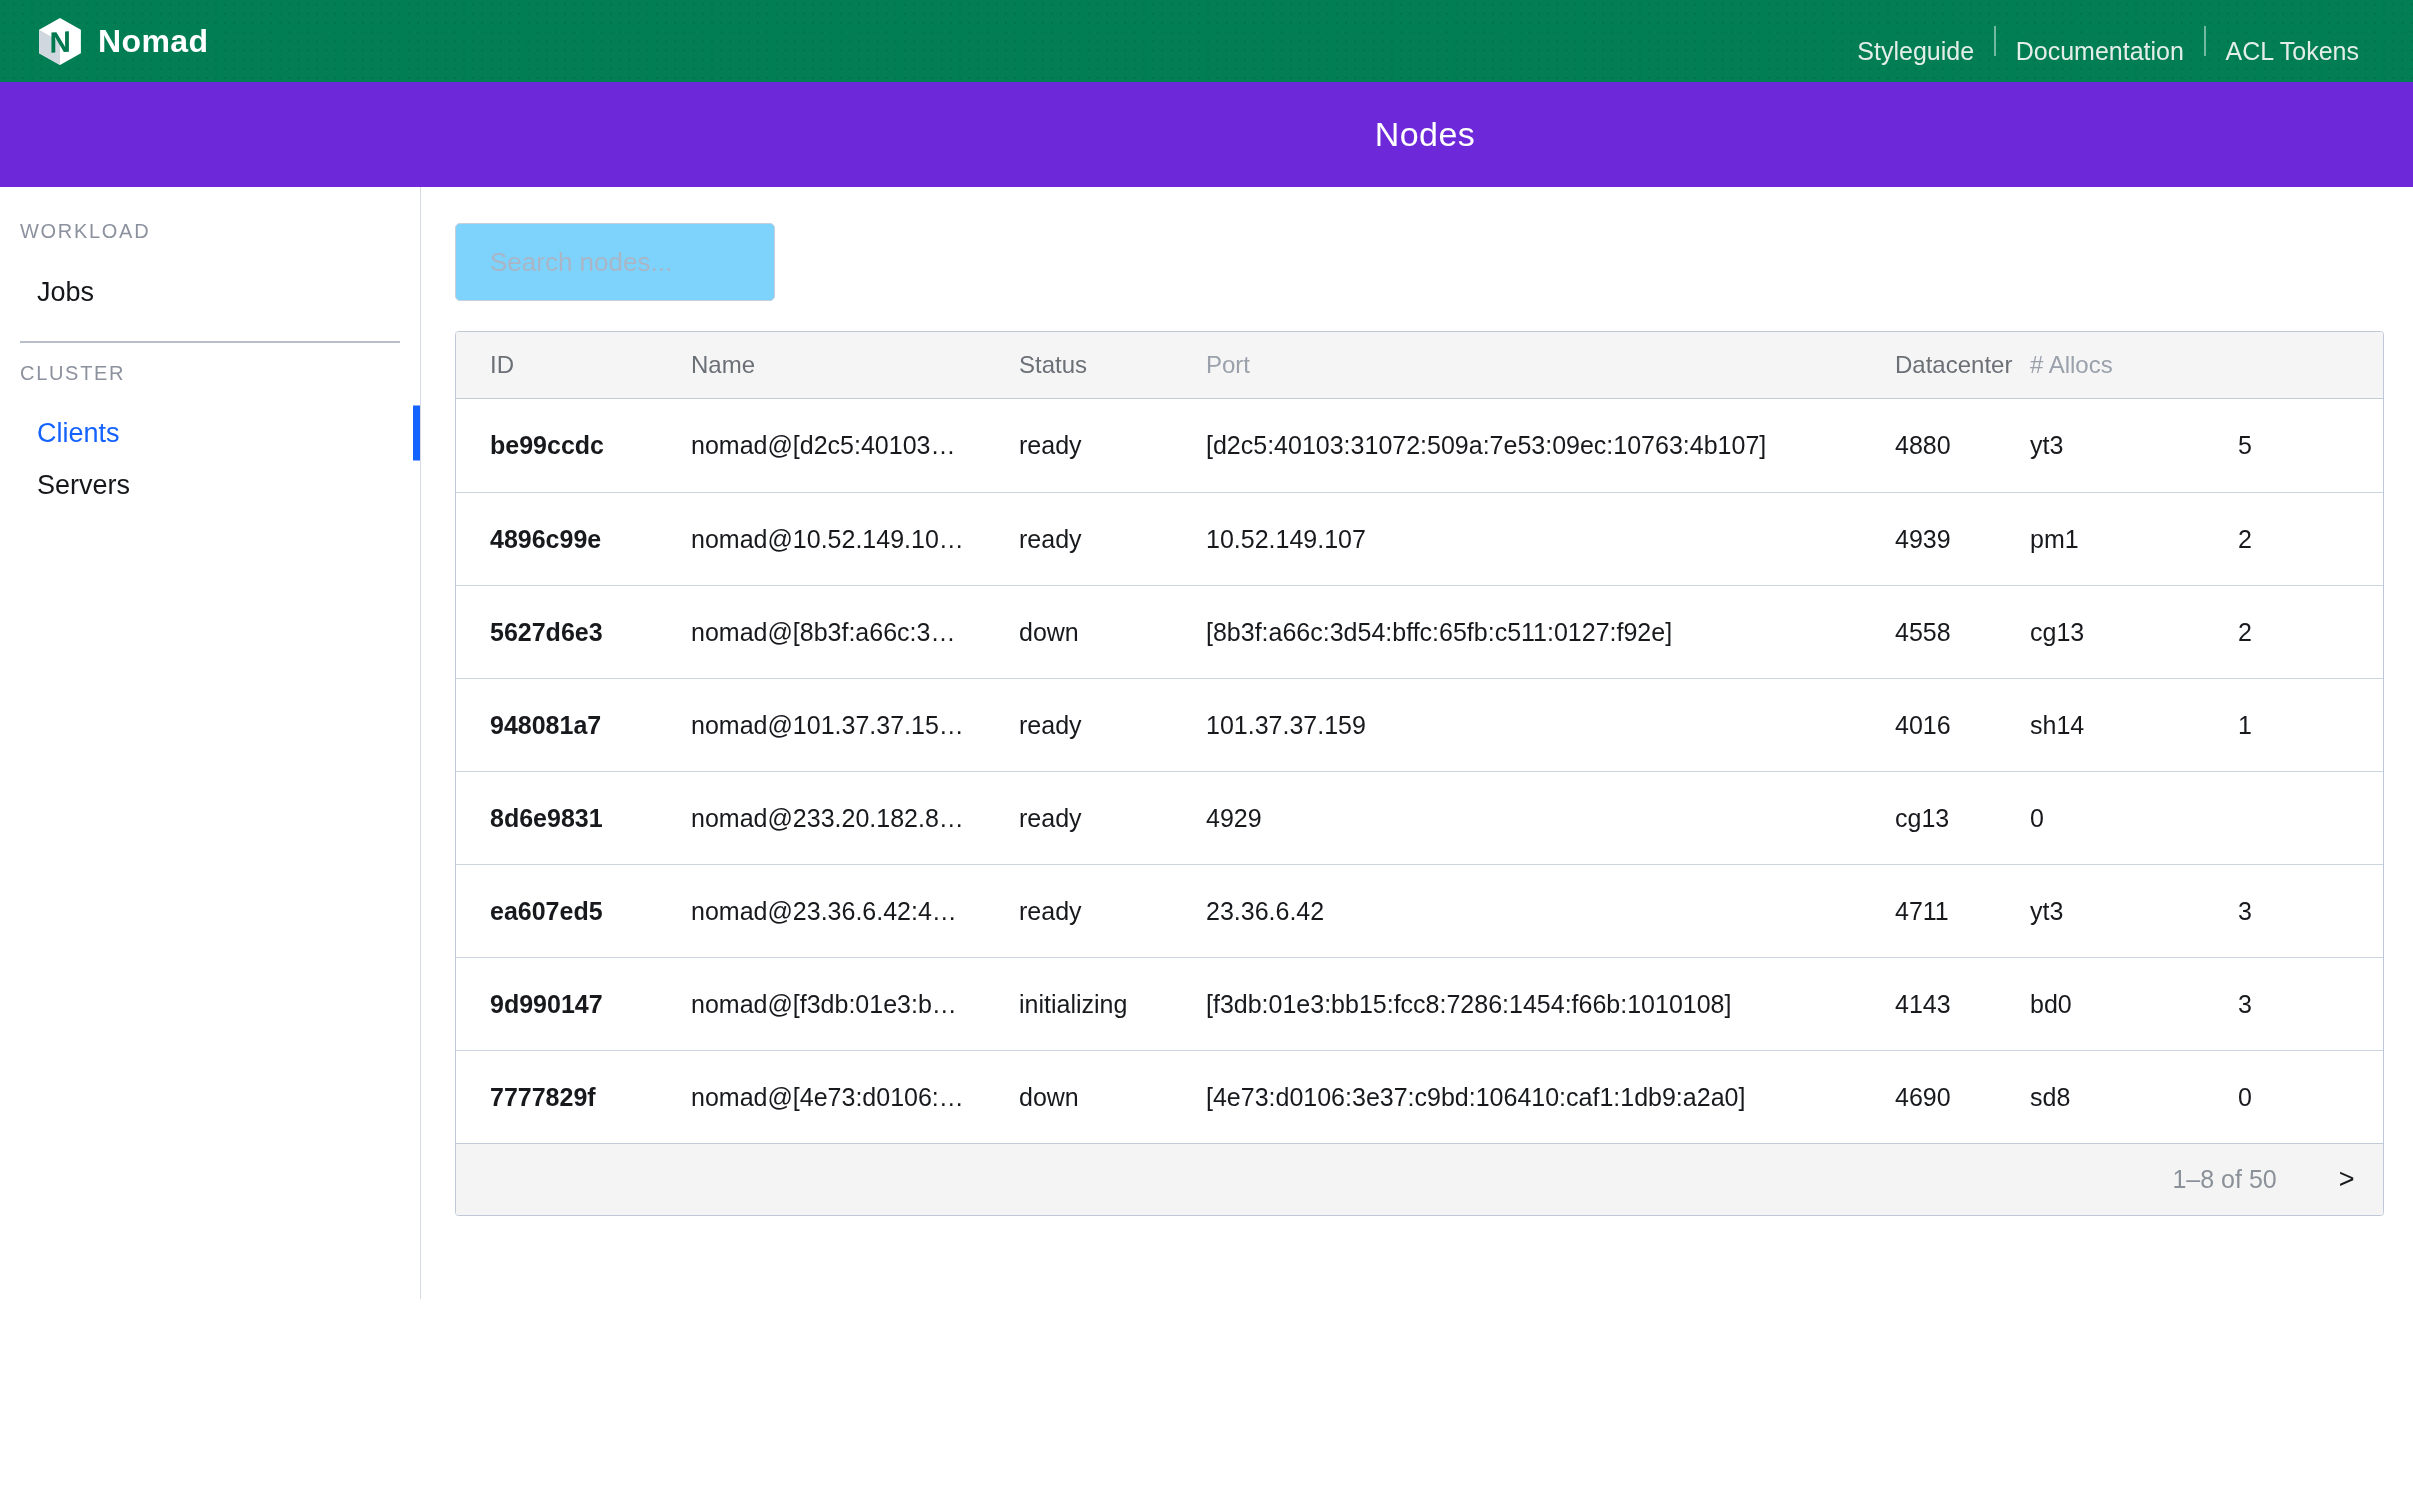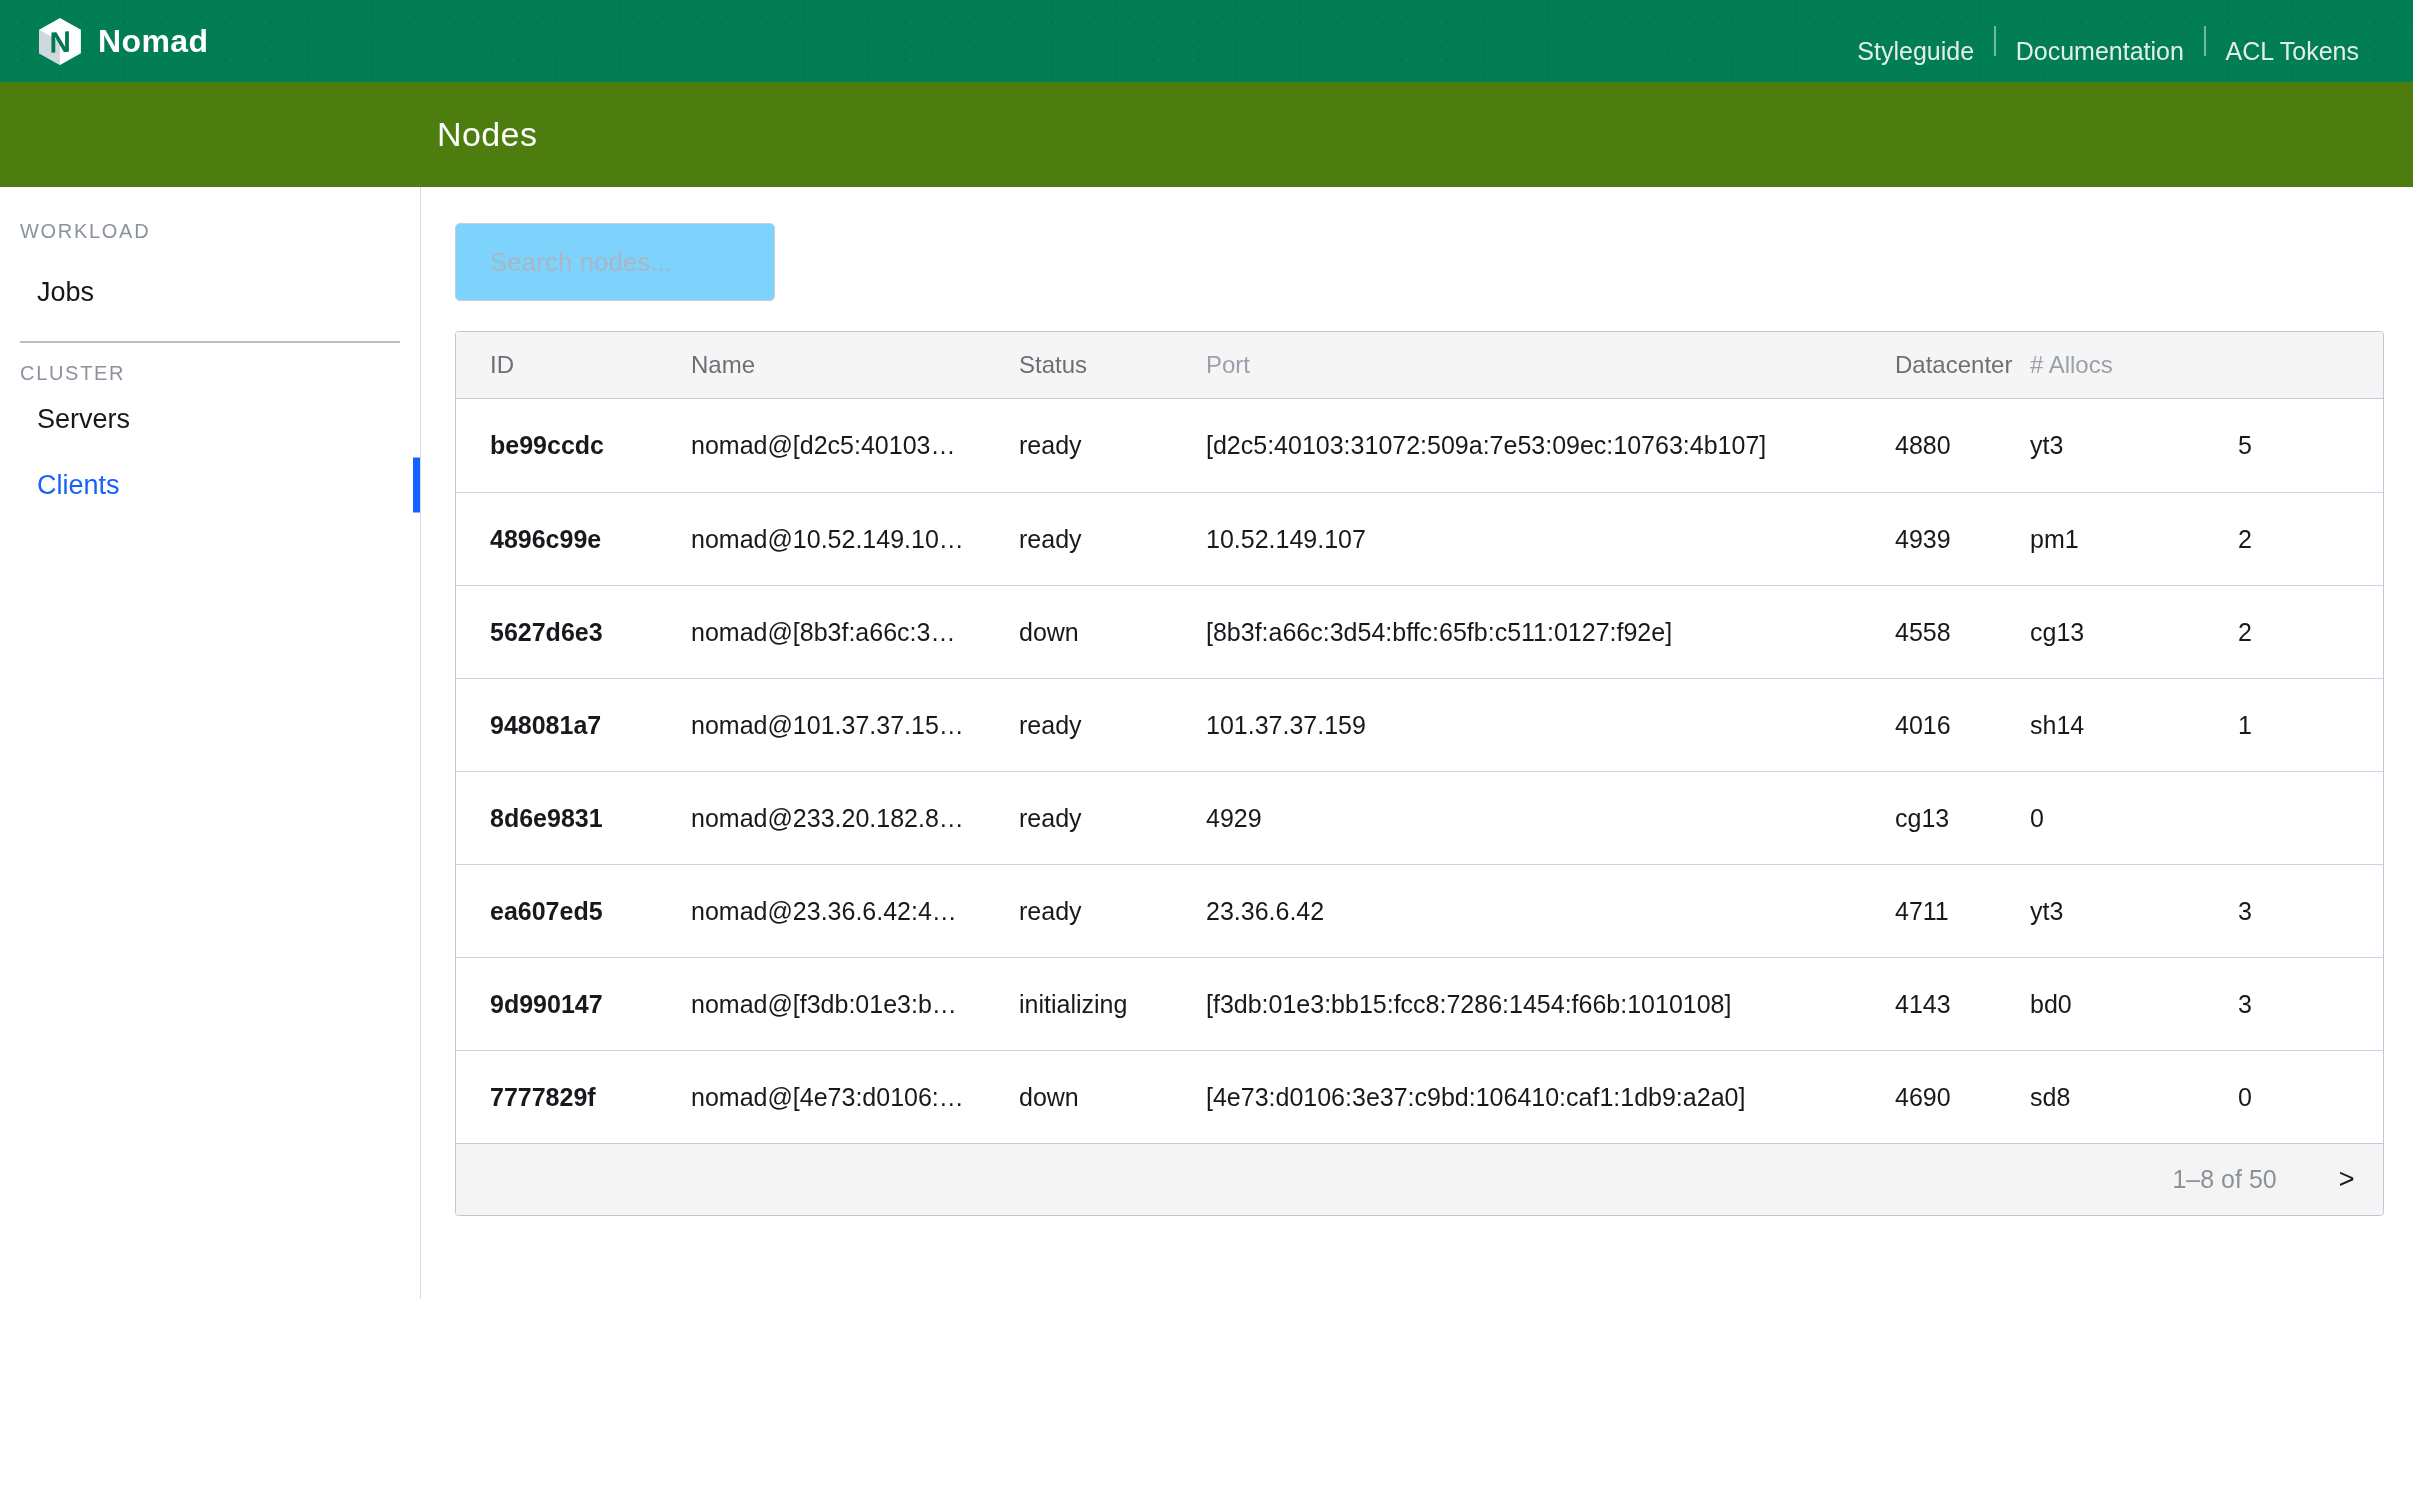--- a/index.html
+++ b/index.html
@@ -20,21 +20,21 @@
     padding: 0 54px 0 39px;
   }
   .brand { display: flex; align-items: center; gap: 17px; }
   .logo svg { width: 42px; height: 47px; display: block; }
   .brand-name { color: #ffffff; font-size: 32px; font-weight: 700; letter-spacing: 0.4px; }
   .top-links { display: flex; align-items: center; gap: 20px; }
   .top-links a { color: #e4eee9; font-size: 25px; text-decoration: none; cursor: pointer; margin-top: 20px; }
   .vsep { width: 1.7px; height: 30px; background: rgba(255,255,255,0.45); }
 
   
-  .subnav { height: 105px; background: #4d7c0f; display: flex; align-items: center; }
+  .subnav { height: 105px; background: #6d28d9; display: flex; align-items: center; justify-content: center; }
   .page-title { margin-left: 437px; color: #ffffff; font-size: 34px; font-weight: 400; letter-spacing: 0.4px; }
 
   
   .layout { display: flex; height: 1112px; }
 
   
   .sidebar { flex: 0 0 421px; width: 421px; border-right: 1.7px solid #d6dbe3; padding-top: 32px; }
   .side-label { padding-left: 20px; font-size: 20px; letter-spacing: 1.7px; color: #8b929e; line-height: 25px; }
   .side-item {
     display: block; position: relative; text-decoration: none; cursor: pointer;
@@ -114,22 +114,22 @@
   <h1 class="page-title">Nodes</h1>
 </div>
 
 <div class="layout">
 
   <aside class="sidebar">
     <div class="side-label">WORKLOAD</div>
     <a class="side-item first">Jobs</a>
     <hr class="side-divider">
     <div class="side-label second">CLUSTER</div>
+    <a class="side-item active">Clients</a>
     <a class="side-item last">Servers</a>
-    <a class="side-item active">Clients</a>
   </aside>
 
   <main class="main">
     <input class="search" type="text" placeholder="Search nodes..." style="">
 
     <section class="table-card">
       <div class="thead grid-cols" id="thead">
           <div class="th">ID</div>
           <div class="th">Name</div>
           <div class="th">Status</div>

